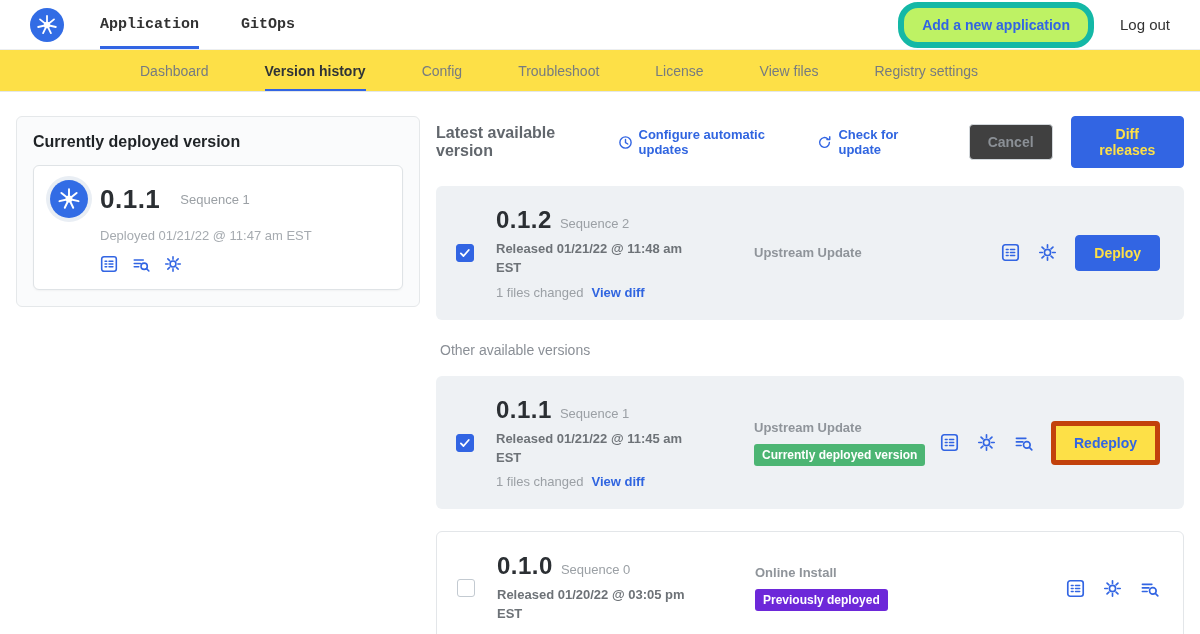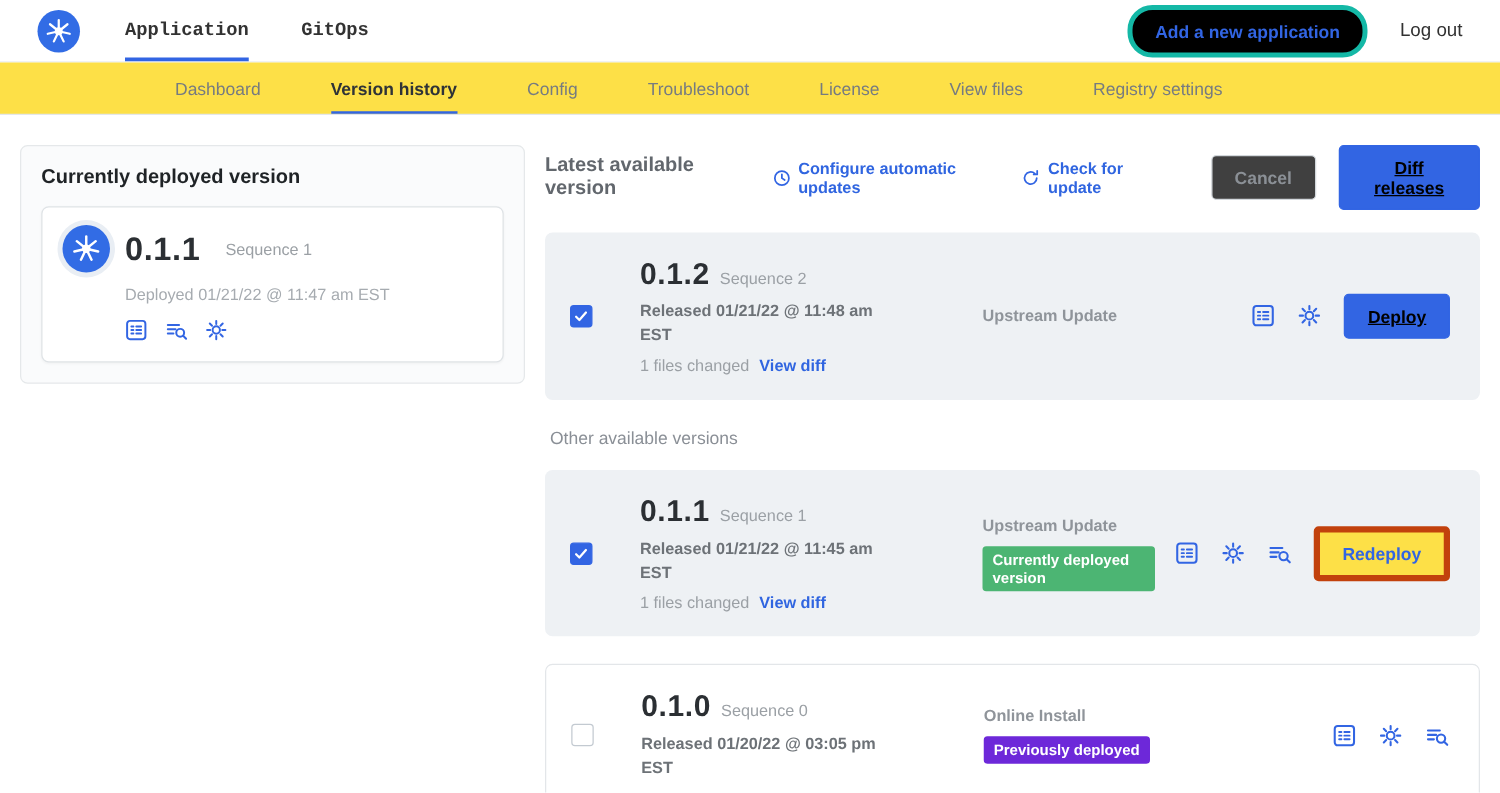--- a/index.html
+++ b/index.html
@@ -7,21 +7,21 @@
   body {
     font-family: "Liberation Sans", "DejaVu Sans", sans-serif;
     color: #323232; background: #ffffff;
   }
   
   .topnav { display: flex; align-items: stretch; height: 50px; padding: 0 30px; border-bottom: 1px solid #eceef0; background:#fff; }
   .logo { align-self: center; width: 34px; height: 34px; border-radius: 50%; background: #326ce5; display:flex; align-items:center; justify-content:center; margin-right: 36px; }
   .nav-tab { display:flex; align-items:center; font-size: 15px; font-weight: 700; color:#323232; margin-right: 42px; position: relative; cursor: pointer; font-family: Liberation Mono, monospace; }
   .nav-tab.active::after { content:""; position:absolute; left:0; right:0; bottom:0; height:3px; background:#3265e3; }
   .topnav-right { margin-left:auto; display:flex; align-items:center; gap: 26px; }
-  .add-btn { border:4px solid #14b8a6; color:#3265e3; background:#000000; font-weight:700; font-size:14px; padding: 9px 18px; border-radius: 20px; cursor:pointer; font-family: inherit; }
+  .add-btn { border:6px solid #14b8a6; color:#3265e3; background:#bef264; font-weight:700; font-size:14px; padding: 9px 18px; border-radius: 20px; cursor:pointer; font-family: inherit; }
   .logout { font-size:15px; color:#323232; cursor:pointer; }
   
   .subnav { height: 42px; background:#fde047; border-bottom:1px solid #e4e7e9; display:flex; align-items:stretch; padding-left: 140px; gap: 56px; }
   .subtab { display:flex; align-items:center; font-size:14px; color:#767b80; position:relative; cursor:pointer; }
   .subtab.active { color:#2f3337; font-weight:700; }
   .subtab.active::after { content:""; position:absolute; left:0; right:0; bottom:0; height:2px; background:#3265e3; }
   
   .main { display:flex; gap:16px; padding: 24px 16px; align-items:flex-start; }
   
   .left-panel { width: 404px; background:#fafbfc; border:1px solid #e5e8ea; border-radius:6px; padding: 16px; }
@@ -35,24 +35,24 @@
   .dc-icons { margin: 12px 0 0 50px; display:flex; gap: 14px; color:#3265e3; }
   .icon { display:inline-flex; cursor:pointer; color:#3265e3; }
   
   .right-panel { flex: 1; }
   .latest-header { display:flex; align-items:center; gap: 18px; margin-bottom: 18px; }
   .latest-title { font-size: 16px; font-weight: 700; color: #62676d; }
   .hlink { display:inline-flex; align-items:center; gap:6px; color:#3065e0; font-size:13px; font-weight:600; cursor:pointer; text-decoration:none; }
   .header-spacer { margin-left:auto; }
   .btn { font-family: inherit; font-size:14px; font-weight:700; border-radius:4px; padding: 9px 18px; cursor:pointer; }
   .btn.ghost { background:#404040; border:1px solid #d3d8dc; color:#8b9096; }
-  .btn.primary { background:#3265e3; border:1px solid #3265e3; color:#000000;text-decoration:underline; }
+  .btn.primary { background:#3265e3; border:1px solid #3265e3; color:#fde047; }
   .btn.outline { background:#fde047; border:5px solid #c2410c; color:#3265e3; }
   
-  .vrow { display:flex; align-items:center; padding: 20px; border-radius:6px; margin-bottom: 22px; gap: 16px; }
+  .vrow { display:flex; align-items:center; padding: 20px; border-radius:6px; margin-bottom: 22px; }
   .vrow.gray { background:#eef1f4; }
   .vrow.white { background:#fff; border:1px solid #e3e6e9; margin-bottom: 0; }
   .checkbox { width:18px; height:18px; border-radius:3px; flex:none; margin-right: 22px; display:flex; align-items:center; justify-content:center; cursor:pointer; background:#fff; border:1px solid #c3cad1; }
   .checkbox.checked { background:#3265e3; border-color:#3265e3; }
   .vinfo { width: 232px; flex:none; }
   .vline { display:flex; align-items:baseline; }
   .vnum { font-size: 24px; font-weight:700; color:#2b2f33; letter-spacing:.5px; }
   .vreleased { margin-top: 6px; max-width: 198px; font-size: 13px; font-weight: 700; color:#6d7277; line-height: 1.45; }
   .vfiles { margin-top: 7px; font-size: 13px; color:#9ba0a5; display:flex; gap:8px; }
   .vfiles .hlink { font-weight:700; }

